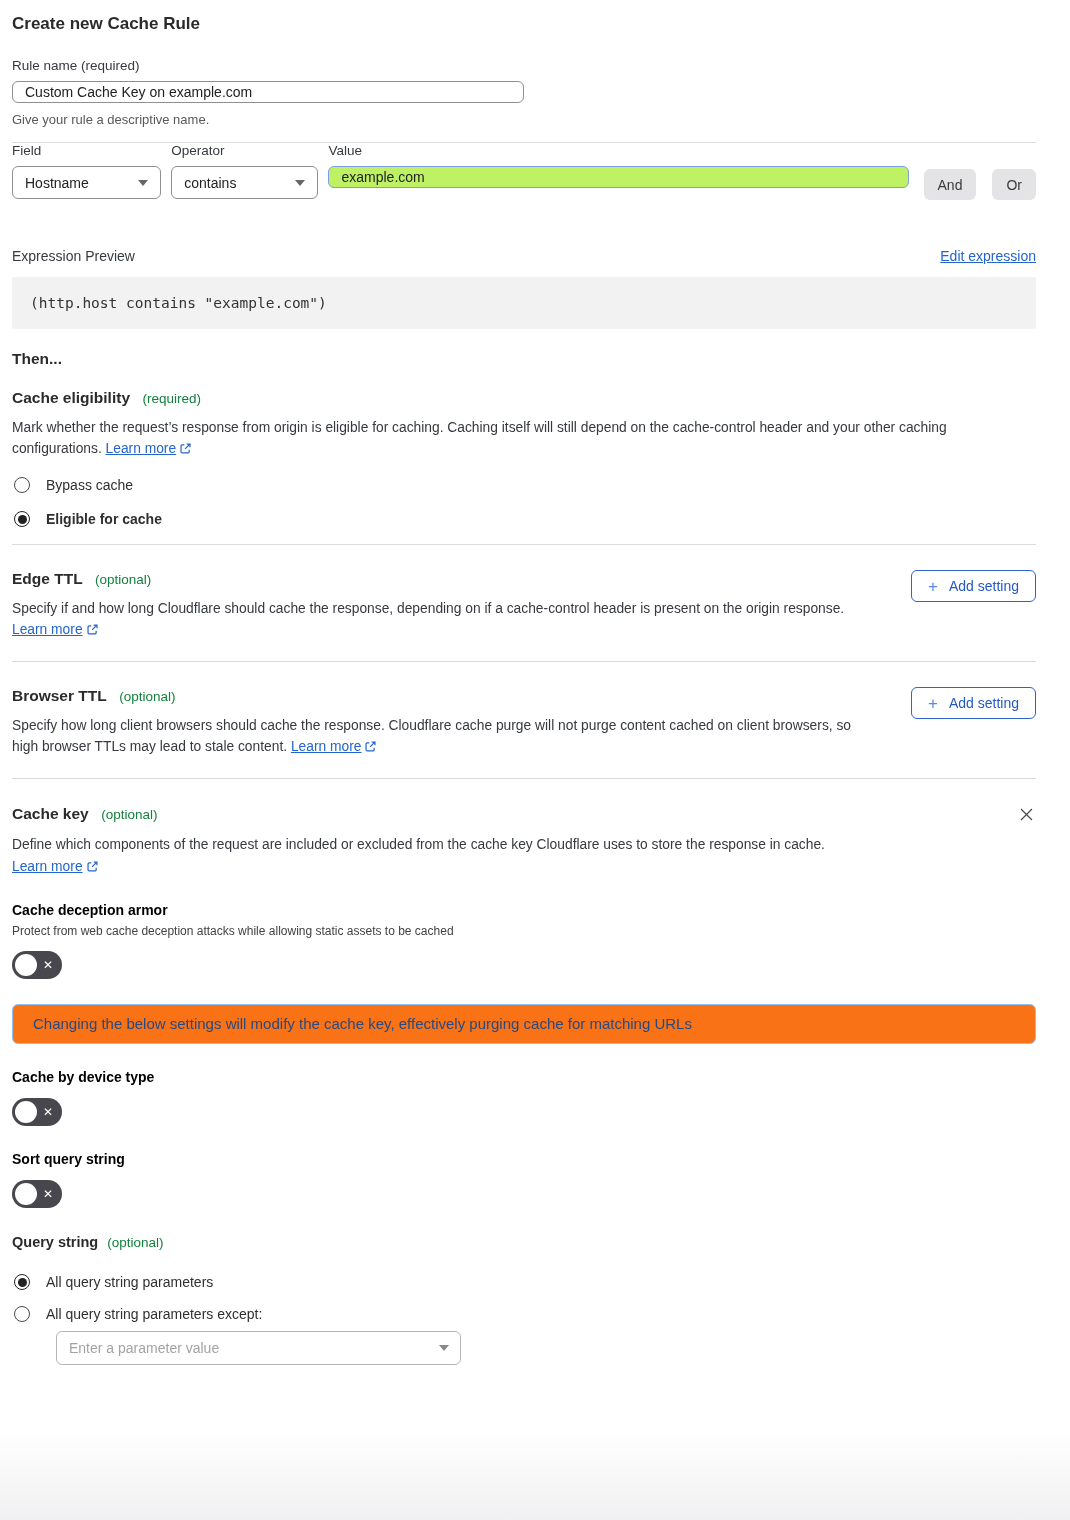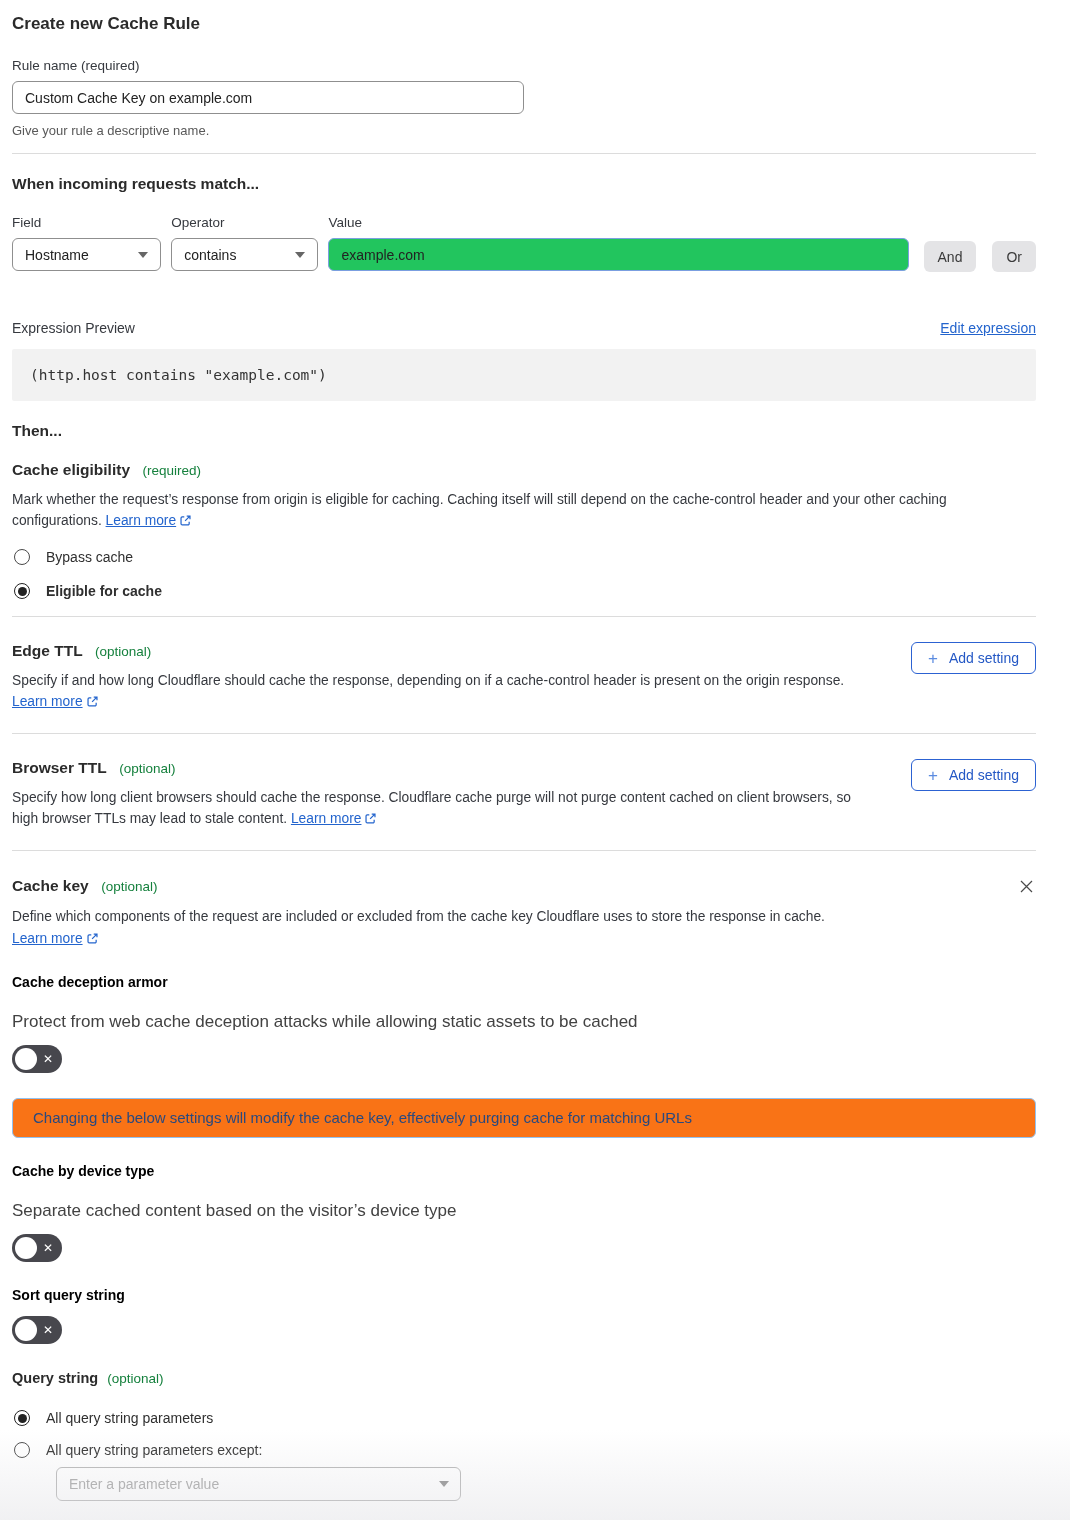--- a/index.html
+++ b/index.html
@@ -9,21 +9,21 @@
     font-family:"Liberation Sans", sans-serif; color:#36393f;
     -webkit-font-smoothing:antialiased;
   }
   .page { padding:14px 34px 0 12px; }
 
   h1 { font-size:17px; font-weight:700; color:#2b2b2b; margin:0 0 24px; }
   h2 { font-size:15.5px; font-weight:700; color:#2b2b2b; margin:0; }
 
   .lbl { display:block; font-size:13.5px; color:#36393f; margin-bottom:8px; }
   .text-input {
-    height:33px; border:1px solid #8f8f8f; border-radius:6px; padding:8px 12px;
+    height:22px; border:1px solid #8f8f8f; border-radius:6px; padding:8px 12px;
     font-size:14px; color:#222; font-family:inherit; background:#fff;
   }
   .rule-name { width:512px; }
   .help { font-size:13px; color:#595959; margin-top:9px; }
 
   .divider { border:none; border-top:1px solid #dcdcdc; margin:0; }
   .m-div1 { margin-top:15px; }
 
   .sec-h2 { margin:21px 0 22px; }
 
@@ -31,21 +31,21 @@
   .col { display:flex; flex-direction:column; }
   .field-col { width:150px; margin-right:10px; }
   .operator-col { width:148px; margin-right:10px; }
   .value-col { width:583px; margin-right:15px; }
   .select {
     height:33px; border:1px solid #8f8f8f; border-radius:6px; background:#fff;
     display:flex; align-items:center; justify-content:space-between; padding:0 12px;
     font-size:14px; color:#222; cursor:pointer;
   }
   .chev { width:0; height:0; border-left:5px solid transparent; border-right:5px solid transparent; border-top:6px solid #666; }
-  .value-input { width:100%; background:#22c55e; border-color:#7b9fe0; }
+  .value-input { width:100%; background:#bef264; border-color:#7b9fe0; }
   .hint { font-size:13px; color:#595959; margin-top:8px; }
   .andor { display:flex; gap:16px; margin-top:26px; }
   .gray-btn {
     height:31px; padding:0 14px; background:#e4e4e6; border:none; border-radius:6px;
     font-size:14px; color:#3a3a3a; font-family:inherit; cursor:pointer;
   }
 
   .expr-head { display:flex; justify-content:space-between; align-items:flex-end; margin-top:48px; font-size:14px; color:#36393f;gap:16px; }
   .link { color:#2364cd; text-decoration:underline; cursor:pointer; }
   .code-box {
@@ -78,21 +78,21 @@
     font-family:inherit; cursor:pointer; flex:none;
   }
   .plus { font-size:17px; color:#5b8be0; line-height:1; font-weight:400; }
   .sec-gap { height:21px; }
 
   .cachekey-section { padding-top:26px; padding-bottom:6px; }
   .close-btn { background:none; border:none; padding:2px; cursor:pointer; line-height:0; }
   .learn-block { margin-top:1px; font-size:13.8px; line-height:21px; }
 
   .mini-title { font-size:14px; font-weight:700; color:#000000; margin-top:25px; }
-  .mini-desc { font-size:17px; color:#424242; margin-top:22px; }
+  .mini-desc { font-size:12px; color:#424242; margin-top:6px; }
 
   .toggle {
     position:relative; width:50px; height:28px; border-radius:14px; background:#47474d;
     margin-top:13px; cursor:pointer; flex:none;
   }
   .toggle .knob { position:absolute; left:3px; top:3px; width:22px; height:22px; background:#fff; border-radius:50%; }
   .toggle .tx { position:absolute; right:9px; top:50%; transform:translateY(-50%); color:#fff; font-size:12px; line-height:1; }
 
   .banner {
     margin-top:25px; background:#f97316; border:1px solid #92c1ef; border-radius:6px;
@@ -124,21 +124,20 @@
   <h1>Create new Cache Rule</h1>
 
   <div>
     <label class="lbl">Rule name (required)</label>
     <input class="text-input rule-name" value="Custom Cache Key on example.com" style="">
     <div class="help">Give your rule a descriptive name.</div>
   </div>
 
   <hr class="divider m-div1">
 
-  <h2 class="sec-h2">When incoming requests match...</h2>
 
   <div class="match-row">
     <div class="col field-col">
       <label class="lbl">Field</label>
       <div class="select">
         <span>Hostname</span>
         <span class="chev"></span>
       </div>
     </div>
     <div class="col operator-col">
@@ -266,21 +265,20 @@
     <div class="mini-title">Cache deception armor</div>
     <div class="mini-desc">Protect from web cache deception attacks while allowing static assets to be cached</div>
     <div class="toggle">
       <span class="knob"></span>
       <span class="tx">✕</span>
     </div>
 
     <div class="banner">Changing the below settings will modify the cache key, effectively purging cache for matching URLs</div>
 
     <div class="mini-title">Cache by device type</div>
-    <div class="mini-desc">Separate cached content based on the visitor’s device type</div>
     <div class="toggle">
       <span class="knob"></span>
       <span class="tx">✕</span>
     </div>
 
     <div class="mini-title">Sort query string</div>
     <div class="toggle">
       <span class="knob"></span>
       <span class="tx">✕</span>
     </div>

